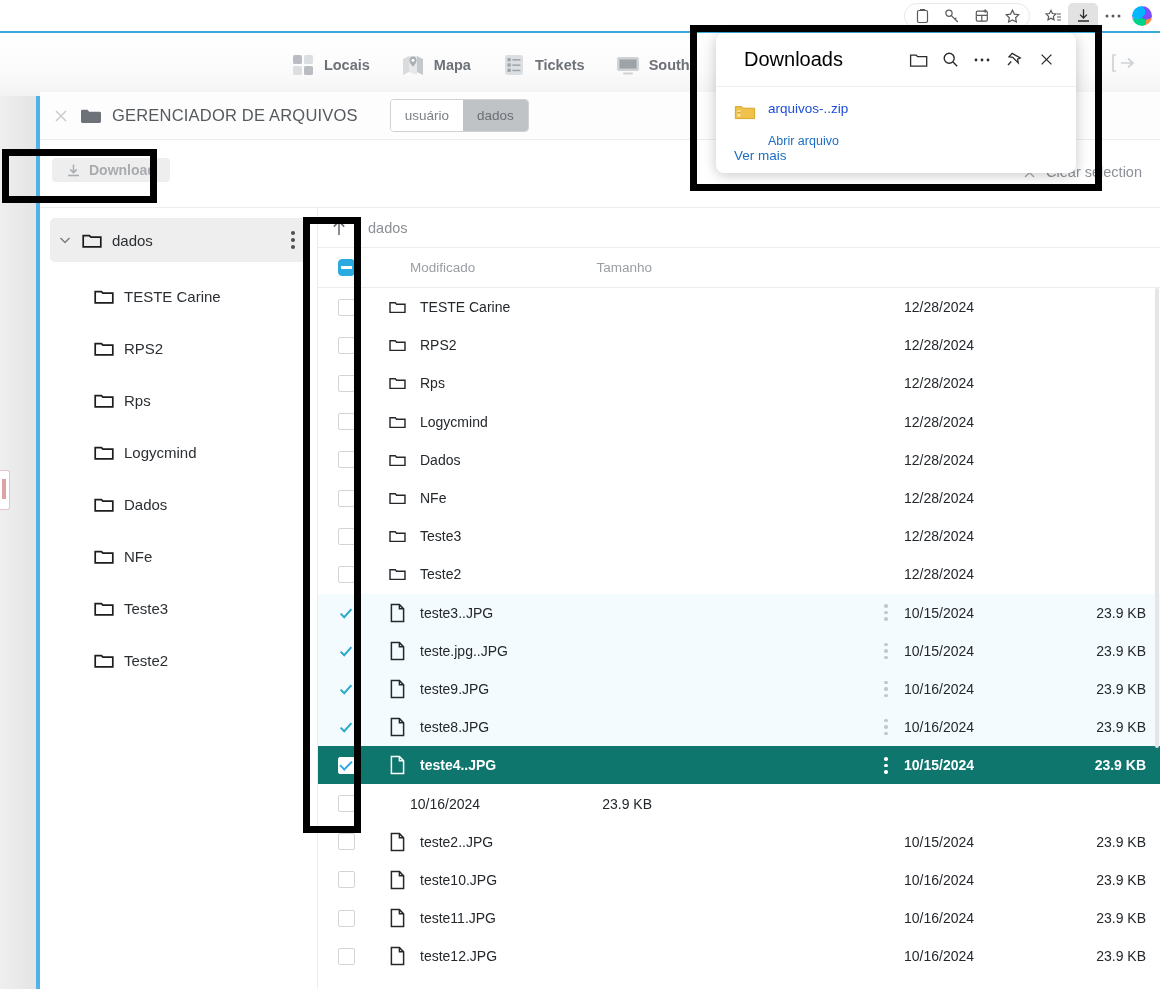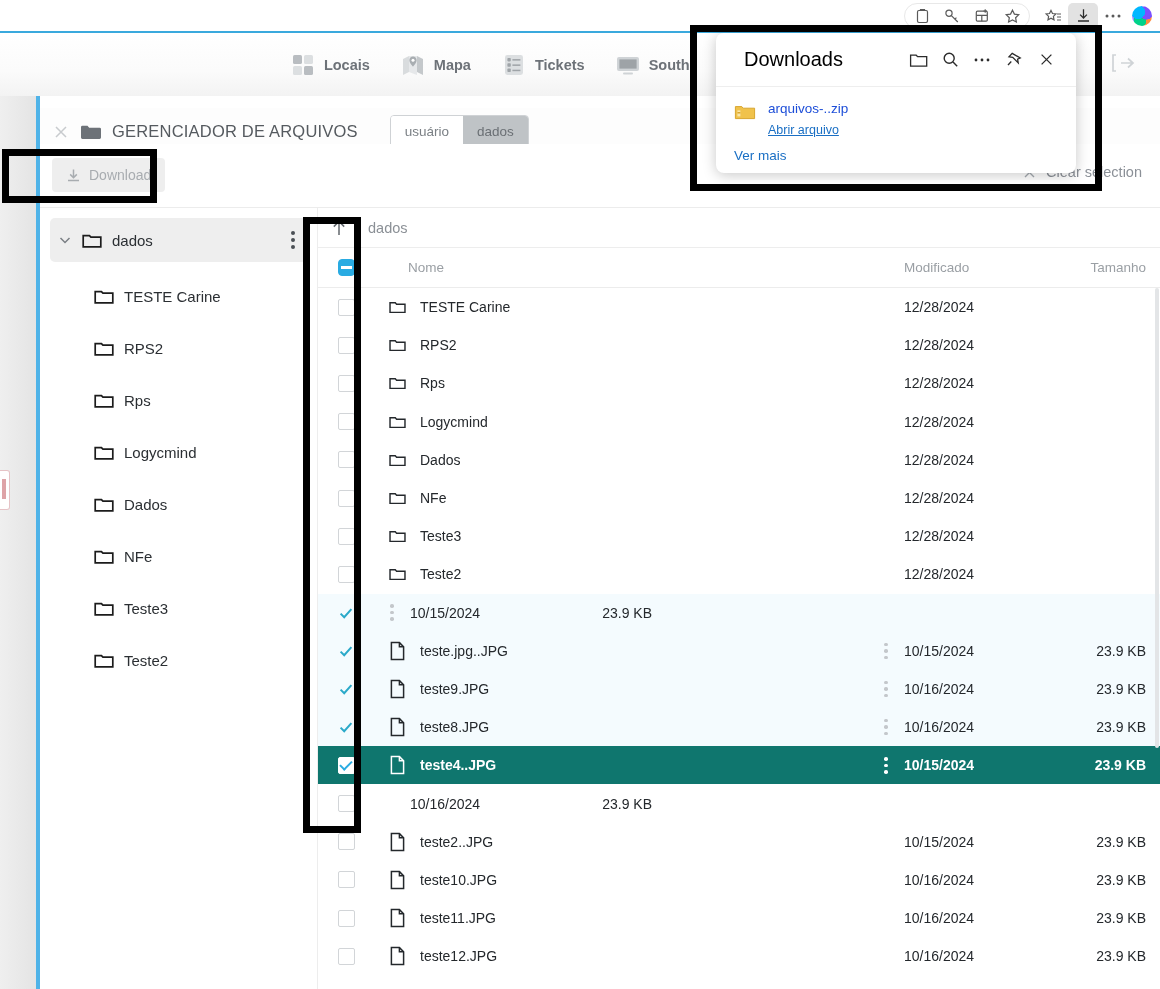--- a/index.html
+++ b/index.html
@@ -67,21 +67,21 @@
     background: #ffffff; border: 1px solid #e6c3c6; border-left: none;
     border-radius: 0 3px 3px 0;
   }
   .left-strip-cut:after {
     content:""; position:absolute; left:2px; top:8px; width:4px; height:20px;
     background:#c2575f; opacity:.55;
   }
 
   
   .fm-header {
-    position: absolute; left: 40px; top: 108px; width: 1120px; height: 48px;
+    position: absolute; left: 40px; top: 92px; width: 1120px; height: 48px;
     background: #fdfdfd; border-bottom: 1px solid #ededed;
     display: flex; align-items: center; padding-left: 12px; gap: 10px;
   }
   .fm-close { color:#c8cbce; width:18px; height:18px; }
   .fm-folder-ico { color:#6d7278; width:22px; height:18px; }
   .fm-title { font-size: 16.5px; color: #555a5f; letter-spacing:.2px; }
   .seg {
     display: flex; border: 1px solid #cfd2d5; border-radius: 4px; overflow: hidden;
     margin-left: 22px; height: 33px;
   }
@@ -90,23 +90,23 @@
     padding: 0 14px; font-size: 13.5px; color: #7b8085; background:#fff;
   }
   .seg-btn.on { background:#bfc3c6; color:#6a6f74; }
 
   
   .fm-toolbar {
     position: absolute; left: 40px; top: 144px; width: 1120px; height: 64px;
     background: #ffffff; border-bottom: 1px solid #ececec;
   }
   .dl-btn {
-    position: absolute; left: 12px; top: 14px; height: 34px;
+    position: absolute; left: 12px; top: 14px; height: 24px;
     display:flex; align-items:center; gap: 8px; padding: 0 14px;
-    background: #eeeeee; border-radius: 4px; color: #a8acb0; font-size: 14px;
+    background: #eeeeee; border-radius: 4px; color: #a8acb0; font-size: 14px; font-weight: bold;
   }
   .dl-btn svg { width:15px; height:15px; }
   .clear-sel {
     position: absolute; right: 18px; top: 20px;
     display:flex; align-items:center; gap: 9px;
     color: #8b9097; font-size: 14.5px;
   }
   .clear-sel svg { width: 15px; height: 15px; color:#a5abb1; }
 
   
@@ -194,21 +194,21 @@
   }
   .dl-head {
     height: 54px; display: flex; align-items: center; padding: 0 14px 0 28px;
     border-bottom: 1px solid #eeeeee;
   }
   .dl-head-title { font-size: 20px; color: #000000; flex: 1 1 auto; }
   .dl-head-ico { width: 32px; height: 30px; display:flex; align-items:center; justify-content:center; color:#2b2b2b; }
   .dl-item { display:flex; gap: 12px; padding: 12px 0 0 18px; }
   .zip-ico { width: 22px; height: 20px; margin-top: 3px; flex: none; }
   .dl-fname { font-size: 13.5px; color: #1d4ed8; }
-  .dl-link { font-size: 12.5px; color: #1a6fc4; text-decoration: underline; margin-top: 6px; display:inline-block; }
+  .dl-link { font-size: 12.5px; color: #1a6fc4; margin-top: 17px; display:inline-block; }
   .dl-more {
     position: absolute; left: 18px; bottom: 10px; font-size: 13.5px; color: #1a6fc4;
   }
 
   
   .anno { position: absolute; border: 7px solid #000; z-index: 30; }
   .anno-download { left: 2px; top: 149px; width: 155px; height: 54px; }
   .anno-checkcol { left: 303px; top: 217px; width: 58px; height: 616px; }
 </style>
 </head>
@@ -466,21 +466,20 @@
           <path d="M11 18V4.6M5.8 9.6L11 4.4l5.2 5.2"></path>
         </svg>
       </span>
       <span class="path-text">dados</span>
     </div>
 
     <div class="col-head">
       <span class="cb-col">
         <span class="cb indet"></span>
       </span>
-      <span class="name-col">Nome</span>
       <span class="kebab-col"></span>
       <span class="mod-col">Modificado</span>
       <span class="size-col">Tamanho</span>
     </div>
 
     <div id="rows-container">
         <div class="row">
           <span class="cb-col">
             <span class="cb"></span>
           </span>
@@ -608,20 +607,29 @@
           <span class="mod-col">12/28/2024</span>
           <span class="size-col"></span>
         </div>
         <div class="row sel">
           <span class="cb-col">
             <span class="tick">
               <svg viewBox="0 0 16 16" fill="none" stroke="currentColor" stroke-width="2">
                 <path d="M2.6 8.6l3.6 3.6 7.2-8"></path>
               </svg>
             </span>
+          </span>
+          <span class="name-col">
+            <span class="row-ico">
+              <svg viewBox="0 0 17 20" fill="none" stroke="currentColor" stroke-width="1.5">
+                <path d="M2.4 1.6h8l4.2 4.2v12.6H2.4z"></path>
+                <path d="M10.4 1.6v4.2h4.2"></path>
+              </svg>
+            </span>
+            <span class="row-name">teste3..JPG</span>
           </span>
           <span class="kebab-col">
             <span class="kebab-v">
               <i></i>
               <i></i>
               <i></i>
             </span>
           </span>
           <span class="mod-col">10/15/2024</span>
           <span class="size-col">23.9 KB</span>

